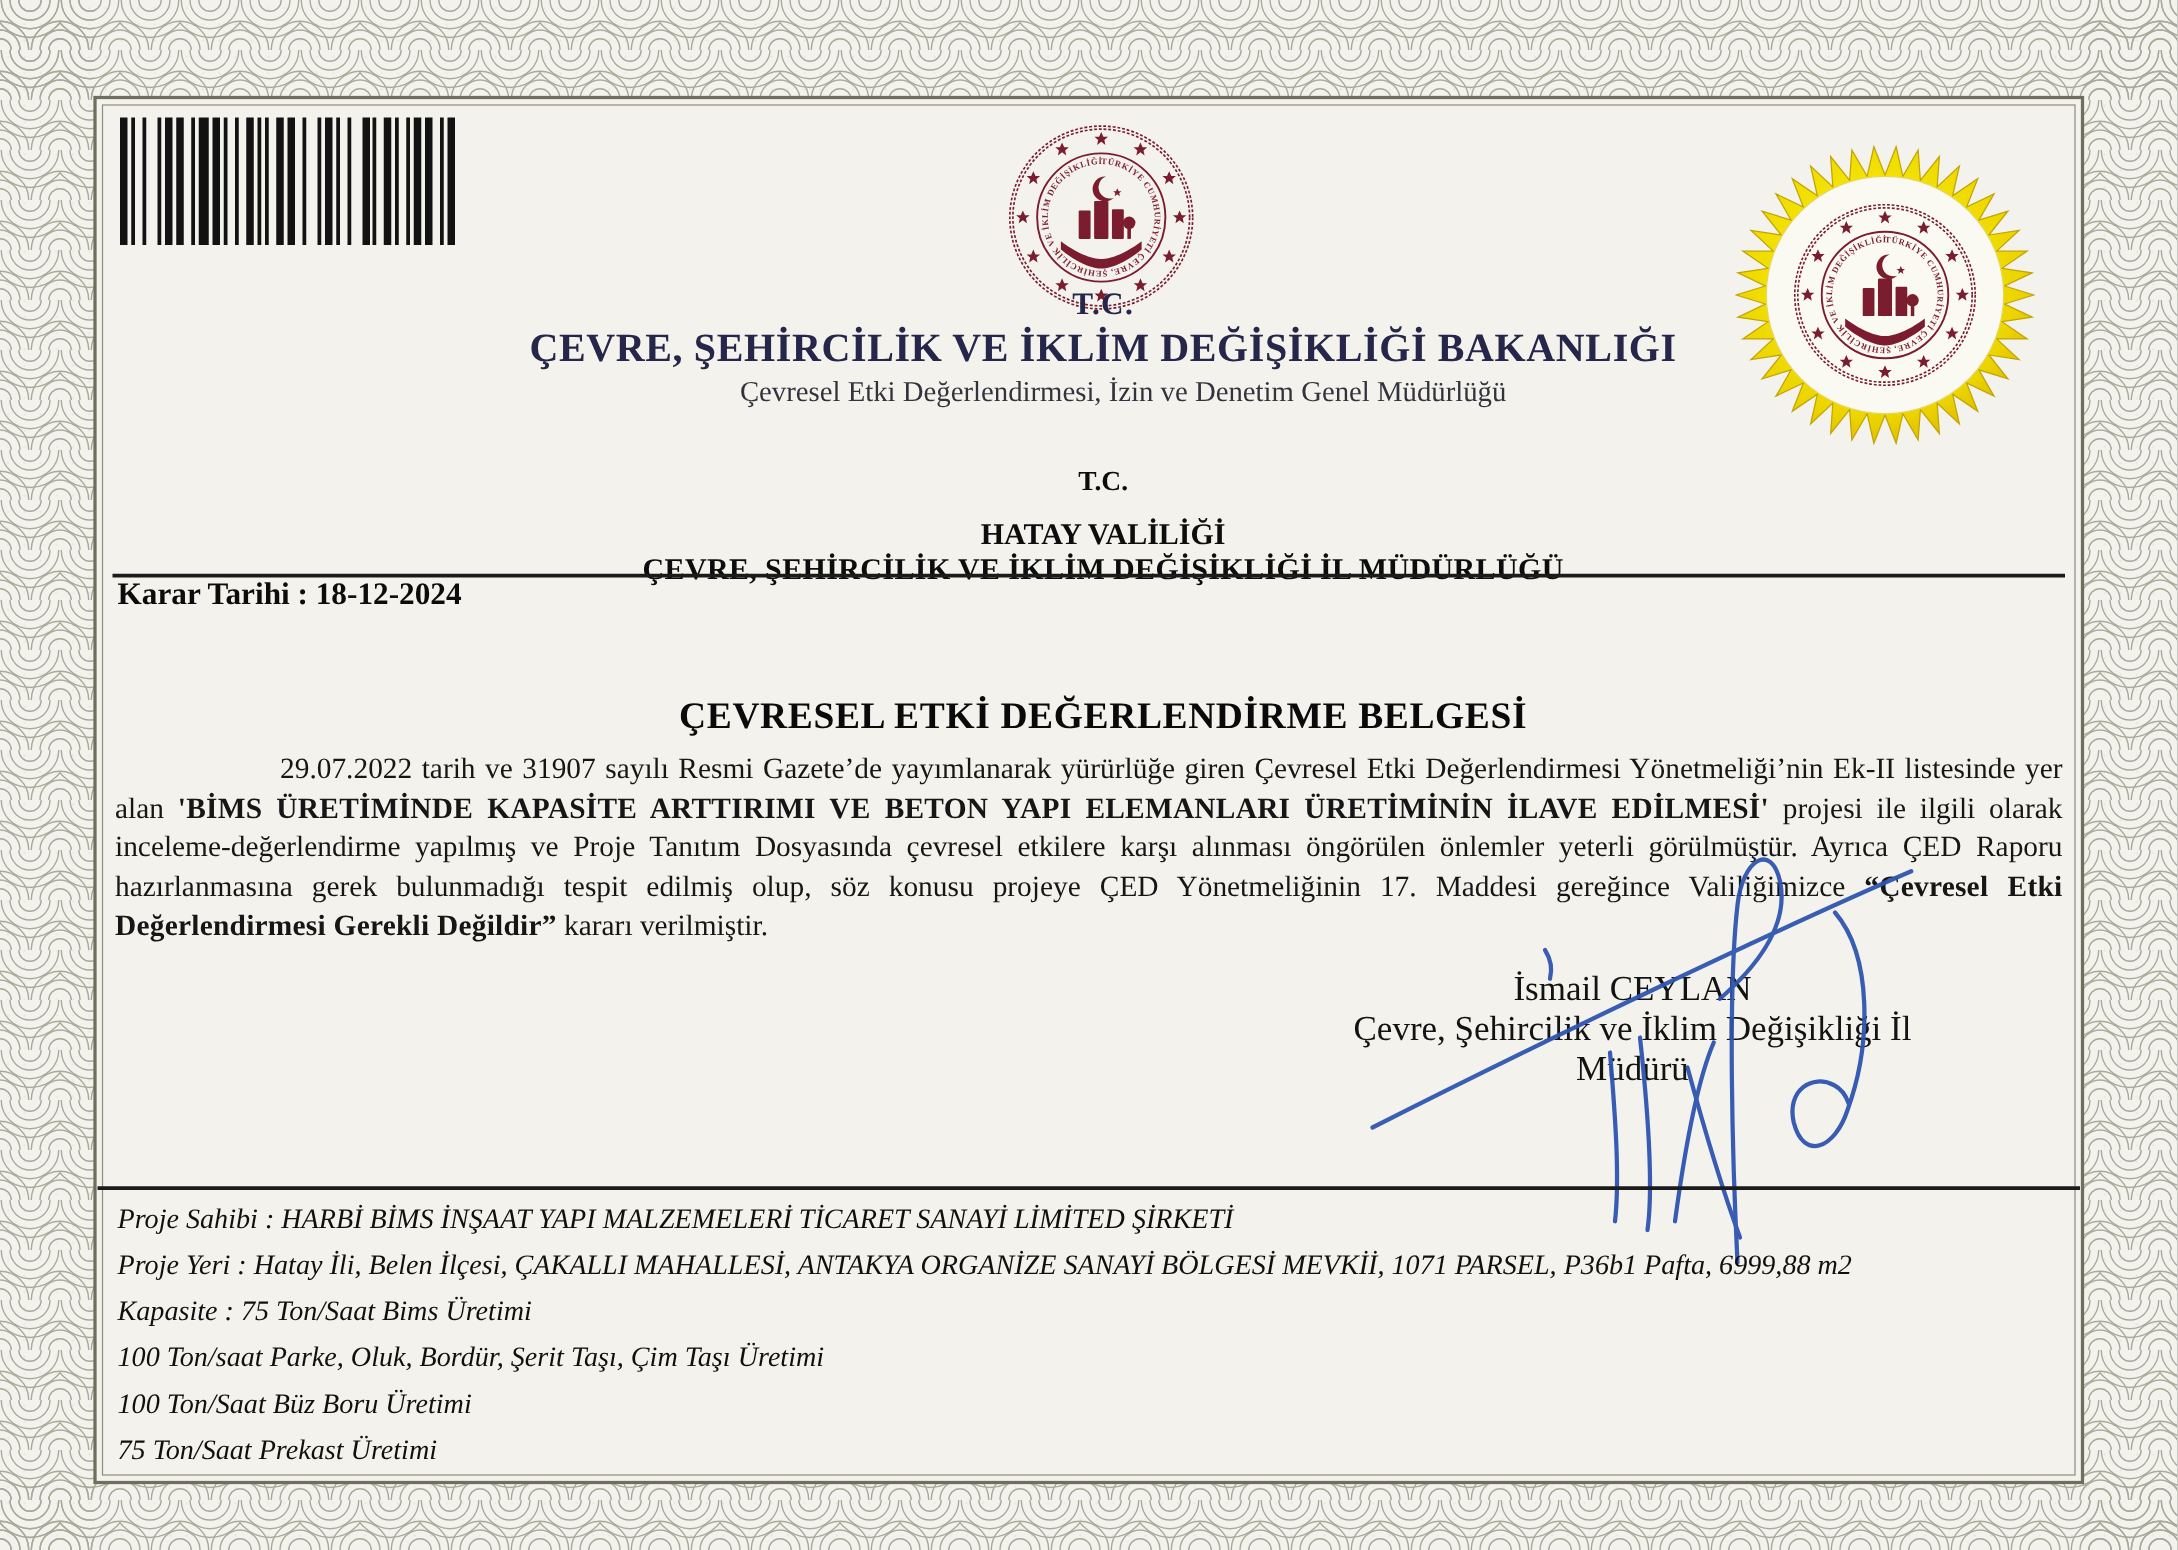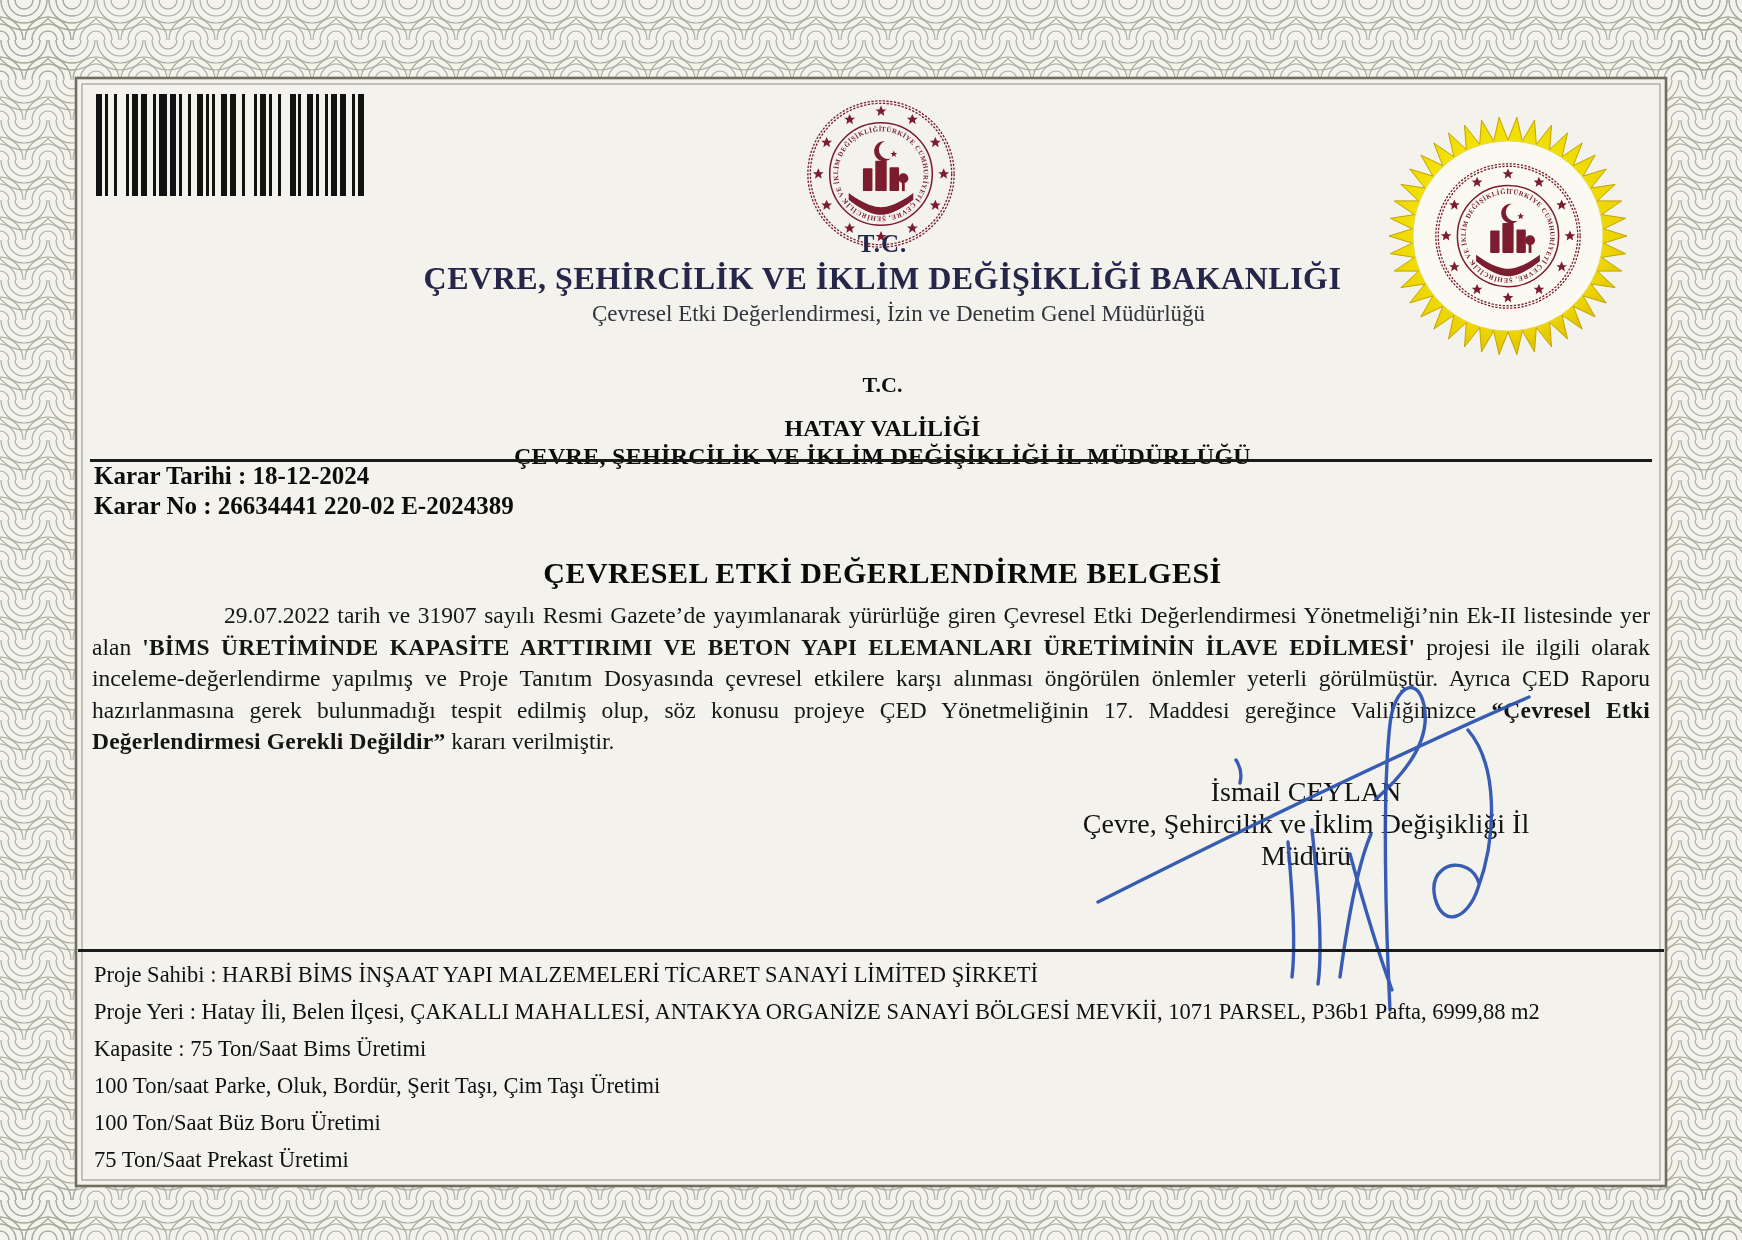--- a/index.html
+++ b/index.html
@@ -28,21 +28,21 @@
   .cert-title{position:absolute;left:0;top:556px;width:100%;text-align:center;
     font-size:30px;font-weight:bold;letter-spacing:.5px;color:#0a0a0a;}
   .body-par{
     position:absolute;left:92px;top:600px;width:1558px;
     font-size:23.5px;line-height:31.5px;text-align:justify;text-indent:132px;color:#161616;
   }
   .body-par b{letter-spacing:.2px;}
   .signatory{position:absolute;left:1050px;top:776px;width:512px;text-align:center;
     font-size:28px;line-height:32px;color:#131313;}
   .sig-svg{position:absolute;left:1040px;top:630px;pointer-events:none;}
-  .details{position:absolute;left:94px;top:958px;width:1566px;font-size:22.5px;color:#101010;}
+  .details{position:absolute;left:94px;top:958px;width:1566px;font-size:22.5px;color:#101010;font-style:italic;}
   .details .row{height:37px;line-height:34px;white-space:nowrap;}
   .barcode{position:absolute;left:96px;top:94px;width:268px;height:102px;}
   .barcode i{position:absolute;top:0;bottom:0;background:#121212;}
   .logo-svg{position:absolute;left:805px;top:98px;}
   .seal-svg{position:absolute;left:1388px;top:116px;}
   .hidden-defs{position:absolute;width:0;height:0;overflow:hidden;}
 </style>
 </head>
 <body>
 
@@ -171,21 +171,20 @@
 
   <div class="center-block" style="top:372px;">
     <div class="gov-tc">T.C.</div>
     <div class="gov-name">HATAY VALİLİĞİ</div>
     <div class="gov-dir">ÇEVRE, ŞEHİRCİLİK VE İKLİM DEĞİŞİKLİĞİ İL MÜDÜRLÜĞÜ</div>
   </div>
   <div class="rule" style="left:90px;top:459px;width:1562px;height:3px;"></div>
 
   <div class="karar">
     <div><span>Karar Tarihi : </span><span>18-12-2024</span></div>
-    <div><span>Karar No : </span><span>26634441 220-02 E-2024389</span></div>
   </div>
 
   <div class="cert-title">ÇEVRESEL ETKİ DEĞERLENDİRME BELGESİ</div>
 
   <div class="body-par">
     <span>29.07.2022 tarih ve 31907 sayılı Resmi Gazete’de yayımlanarak yürürlüğe giren Çevresel Etki Değerlendirmesi Yönetmeliği’nin Ek-II listesinde yer alan </span><b>'BİMS ÜRETİMİNDE KAPASİTE ARTTIRIMI VE BETON YAPI ELEMANLARI ÜRETİMİNİN İLAVE EDİLMESİ'</b><span> projesi ile ilgili olarak inceleme-değerlendirme yapılmış ve Proje Tanıtım Dosyasında çevresel etkilere karşı alınması öngörülen önlemler yeterli görülmüştür. Ayrıca ÇED Raporu hazırlanmasına gerek bulunmadığı tespit edilmiş olup, söz konusu projeye ÇED Yönetmeliğinin 17. Maddesi gereğince Valiliğimizce </span><b>“Çevresel Etki Değerlendirmesi Gerekli Değildir”</b><span> kararı verilmiştir.</span>
   </div>
 
   <div class="signatory">
     <div>İsmail CEYLAN</div>

